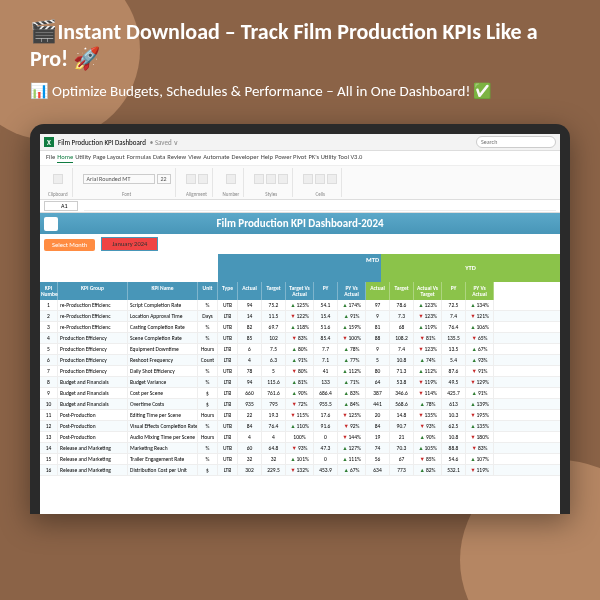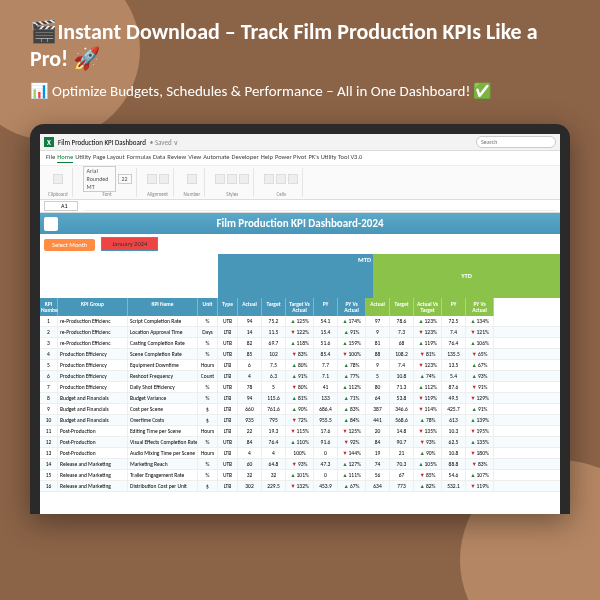--- a/index.html
+++ b/index.html
@@ -16,33 +16,33 @@
 .titlebar .xl{width:10px;height:10px;background:#107c41;color:#fff;display:flex;align-items:center;justify-content:center;font-size:7px;font-weight:bold}
 .titlebar input{flex:0 0 80px;font-size:6px;border:1px solid #ccc;border-radius:6px;padding:1px 4px}
 .menubar{display:flex;gap:2px;padding:2px 6px;font-size:6.5px;background:#fff;border-bottom:1px solid #eee}
 .menubar span{color:#444;cursor:pointer}
 .menubar .home{color:#107c41;border-bottom:1.5px solid #107c41;padding-bottom:1px}
 .ribbon{display:flex;background:#fafafa;border-bottom:1px solid #ddd;padding:2px 4px;gap:6px;font-size:5.5px;color:#555}
 .rgroup{display:flex;flex-direction:column;align-items:center;border-right:1px solid #e5e5e5;padding:0 4px}
 .rgroup .ctrls{display:flex;gap:2px;align-items:center;height:22px}
 .rgroup .lbl{font-size:5px;color:#888;margin-top:1px}
 .ric{width:10px;height:10px;background:#eee;border:1px solid #ddd}
-.fontbox{border:1px solid #ccc;padding:0 3px;font-size:6px;width:33px;display:inline-block}
+.fontbox{border:1px solid #ccc;padding:0 3px;font-size:6px;width:72px;display:inline-block}
 .sizebox{border:1px solid #ccc;padding:0 2px;font-size:6px;width:14px;display:inline-block;text-align:center}
 .cellref{display:flex;padding:1px 4px;font-size:6px;border-bottom:1px solid #ddd;gap:6px}
 .cellref .ref{border:1px solid #ccc;padding:0 16px;width:30px}
 .dash-header{display:flex;background:linear-gradient(#5ba8c9,#4896b8);color:#fff;padding:4px;font-size:11px;font-weight:bold;justify-content:center;position:relative}
 .dash-header .home-ic{position:absolute;left:4px;width:14px;height:14px;background:#fff;border-radius:2px}
 .selector-row{display:flex;padding:3px 4px;gap:6px;align-items:flex-end;background:#fff}
 .sel-month{background:#ff8c42;color:#fff;padding:2px 8px;font-size:6.5px;border-radius:2px}
 .month-val{background:#ef4444;border:1px solid #4896b8;padding:2px 10px;font-size:6.5px;color:#333}
 .group-header{display:flex;font-size:6.5px;font-weight:bold;color:#fff}
 .gh-blank{width:178px;background:#fff}
 .gh-mtd{flex:1;background:#4896b8;text-align:right;padding:2px}
-.gh-ytd{flex:1;background:#8bc34a;text-align:center;padding:18px}
+.gh-ytd{flex:1;background:#8bc34a;text-align:center;padding:10px}
 .col-header{display:flex;font-size:5.5px;font-weight:bold;color:#fff}
 .col-header>div{padding:3px 1px;text-align:center;border-right:1px solid rgba(255,255,255,.3)}
 .ch-blue{background:#4896b8}
 .ch-green{background:#8bc34a}
 .c-num{width:18px}.c-grp{width:70px}.c-name{width:70px}.c-unit{width:20px}.c-type{width:20px}
 .c-act{width:24px}.c-tgt{width:24px}.c-tva{width:28px}.c-py{width:24px}.c-pva{width:28px}
 .tbody{font-size:5.5px}
 .trow{display:flex;border-bottom:1px solid #eee}
 .trow:nth-child(even){background:#f6fbfd}
 .trow>div{padding:2px 1px;text-align:center;border-right:1px solid #eee;overflow:hidden;white-space:nowrap}

